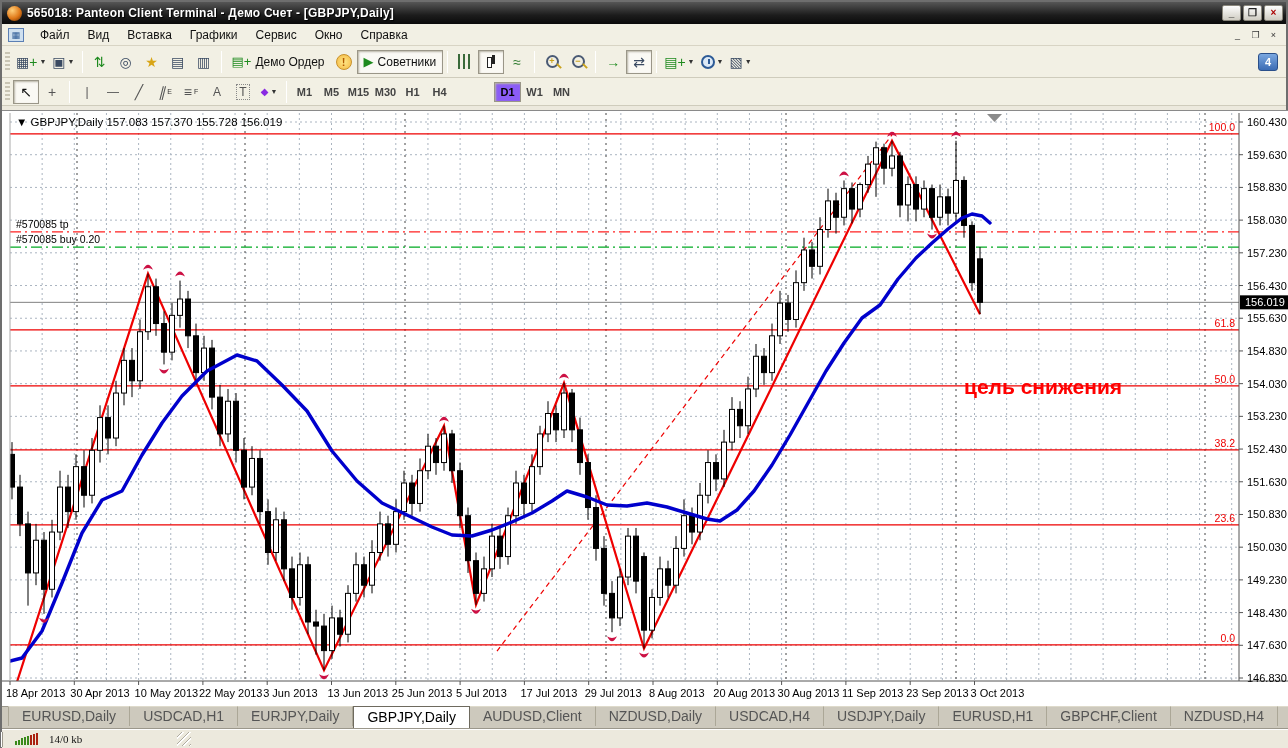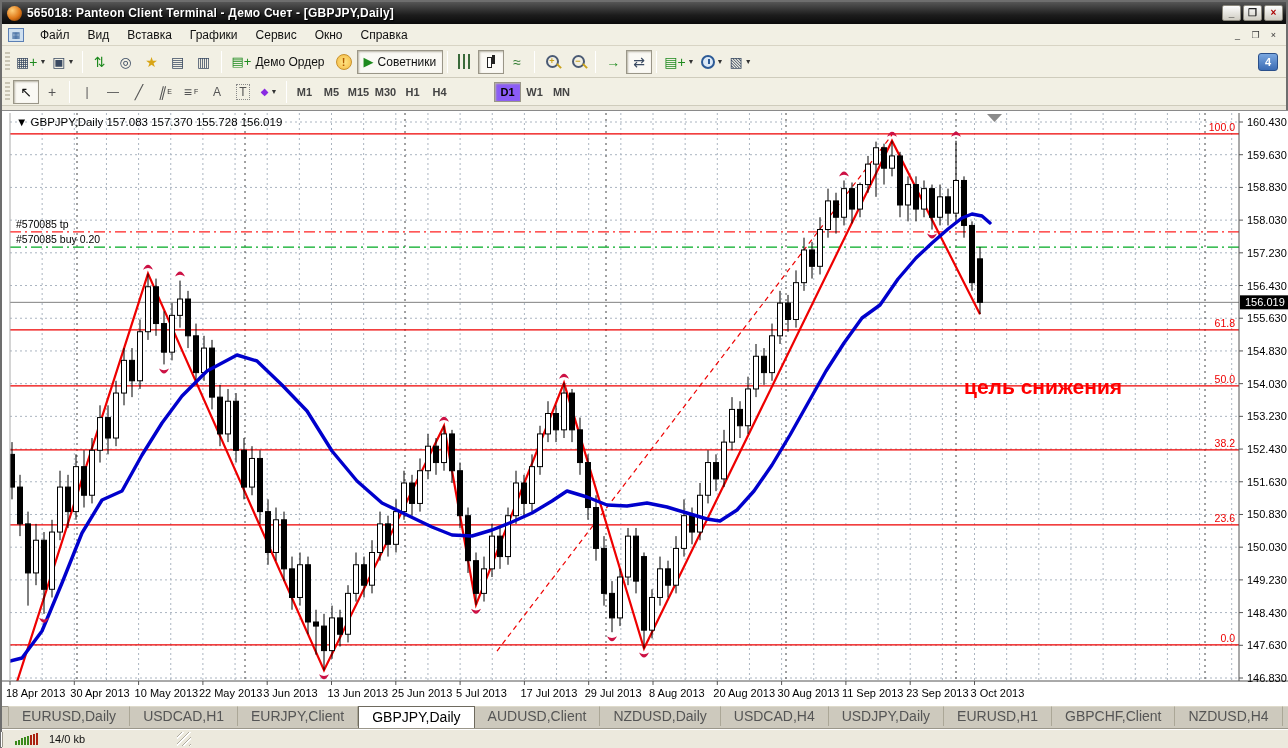--- a/index.html
+++ b/index.html
@@ -83,21 +83,21 @@
   #tab-scroll span { font-size:9px; color:#666; padding:0 4px; }
   
   #statusbar { position:absolute; left:0; top:727px; width:1288px; height:19px; background:#ece9dd;
     border-top:1px solid #fff; box-shadow:0 -1px 0 #9b978b; display:flex; align-items:center;
     font-size:11px; color:#111; }
   #status-help { padding-left:6px; flex:1; }
   #status-cell { width:190px; height:15px; border-left:1px solid #9b978b; box-shadow:-1px 0 0 #fff;
     display:flex; align-items:center; }
   #signal { display:flex; align-items:flex-end; height:12px; margin:0 10px 0 12px; }
   #signal i { width:2px; margin-right:1px; display:block; }
-  #traffic { font-size:11px; }
+  #traffic { font-size:11px;font-family:Liberation Serif, serif; }
   #grip { width:14px; height:14px; margin-left:auto; margin-right:1px;
     background:repeating-linear-gradient(135deg,transparent 0 3px,#b0aca0 3px 4px,#fff 4px 5px); }
 </style>
 </head>
 <body>
 
 <div id="win">
 
   <div id="titlebar">
     <div id="app-icon"></div>
@@ -678,21 +678,21 @@
         <text x="904.1999999999999" y="694" font-size="11" fill="#000000">23 Sep 2013</text>
         <line x1="972.5" y1="678" x2="972.5" y2="682" stroke="#555"></line>
         <text x="968.5" y="694" font-size="11" fill="#000000">3 Oct 2013</text>
       </svg>
   </div>
 
   <div id="tabbar">
     <div id="tabs-holder" style="display:flex">
         <div class="tab first">EURUSD,Daily</div>
         <div class="tab">USDCAD,H1</div>
-        <div class="tab">EURJPY,Client</div>
+        <div class="tab">EURJPY,Daily</div>
         <div class="tab active">GBPJPY,Daily</div>
         <div class="tab">AUDUSD,Client</div>
         <div class="tab">NZDUSD,Daily</div>
         <div class="tab">USDCAD,H4</div>
         <div class="tab">USDJPY,Daily</div>
         <div class="tab">EURUSD,H1</div>
         <div class="tab">GBPCHF,Client</div>
         <div class="tab">NZDUSD,H4</div>
         <div class="tab">CHFJPY,H4</div>
       </div>

